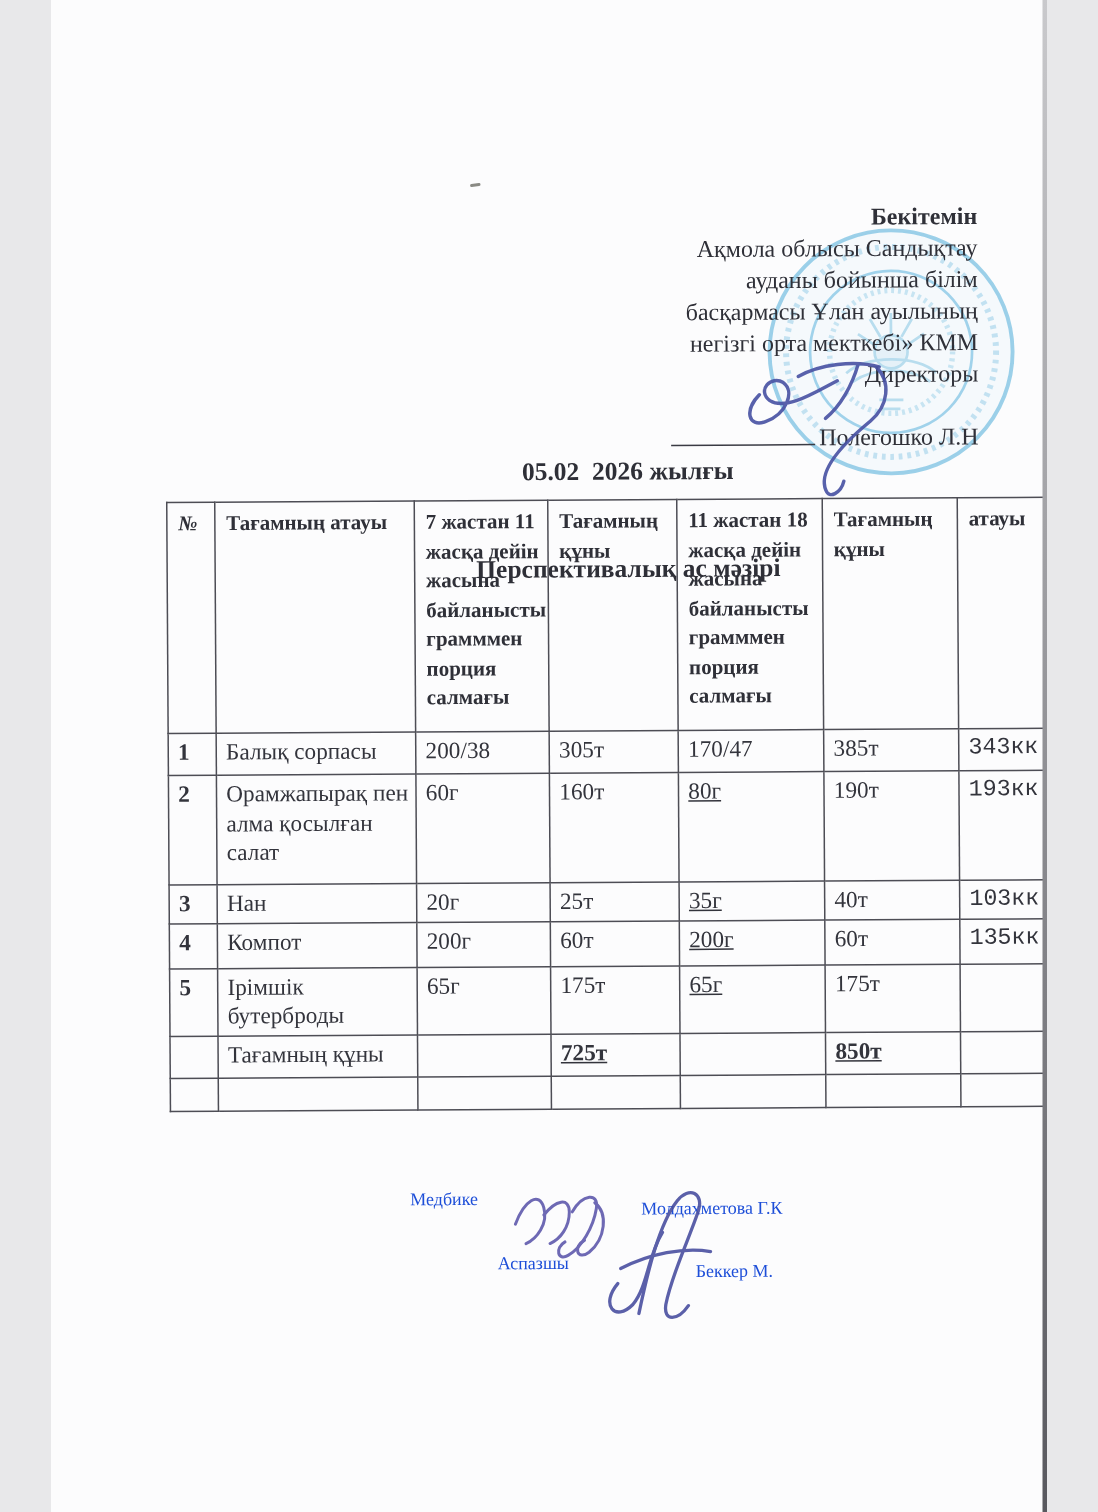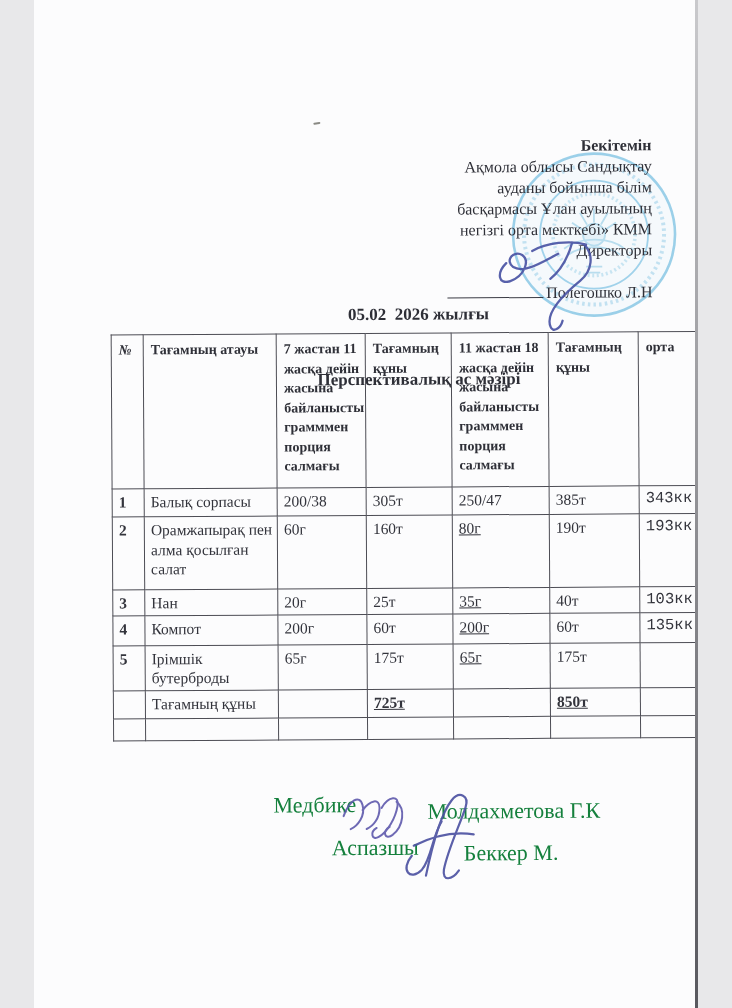--- a/index.html
+++ b/index.html
@@ -52,21 +52,21 @@
   table.menu td { font-size:15.5px; line-height:19.5px; padding:3px 4px 2px 6px; color:#33343c; }
   td.numcell { font-weight:bold; padding-left:7px; }
   td.c { padding-left:2px; padding-right:2px; }
   td.dish { font-size:16px; }
   td.cost { padding-top:7px; }
   td.kcal { padding-top:10px;font-family:Liberation Mono, monospace; }
   .u { text-decoration:underline; }
   .b { font-weight:bold;text-decoration:underline; }
 
   
-  .foot-label { position:absolute; font-size:22px; color:#15803d; }
+  .foot-label { position:absolute; font-size:12px; color:#1d4ed8; }
   .nurse-role  { left:238px; top:792px; }
   .nurse-name  { left:392px; top:799px; }
   .cook-role   { left:296px; top:835px; }
   .cook-name   { left:428px; top:841px; }
   .nurse-sig { position:absolute; left:298px; top:778px; width:100px; height:72px; pointer-events:none; }
   .cook-sig  { position:absolute; left:346px; top:792px; width:110px; height:94px; pointer-events:none; }
 </style>
 </head>
 <body>
 
@@ -129,28 +129,28 @@
           <col style="width:78px">
       </colgroup>
       <tbody>
           <tr style="height:154px">
         <th class="num-h">№</th>
         <th>Тағамның атауы</th>
         <th class="portion-h">7 жастан 11 жасқа дейін жасына байланысты грамммен порция салмағы</th>
         <th class="center-h">Тағамның құны</th>
         <th class="portion-h">11 жастан 18 жасқа дейін жасына байланысты грамммен порция салмағы</th>
         <th class="center-h">Тағамның құны</th>
-        <th class="center-h">орта</th>
+        <th class="center-h">атауы</th>
       </tr>
       <tr style="height:28px">
         <td class="numcell">1</td>
         <td class="dish">Балық сорпасы</td>
         <td class="c">200/38</td>
         <td class="c cost">305т</td>
-        <td class="c">250/47</td>
+        <td class="c">170/47</td>
         <td class="c cost">385т</td>
         <td class="c kcal">343кк</td>
       </tr>
       <tr style="height:73px">
         <td class="numcell">2</td>
         <td class="dish">Орамжапырақ пен алма қосылған салат</td>
         <td class="c">60г</td>
         <td class="c cost">160т</td>
         <td class="c cost"><span class="u">80г</span></td>
         <td class="c cost">190т</td>

